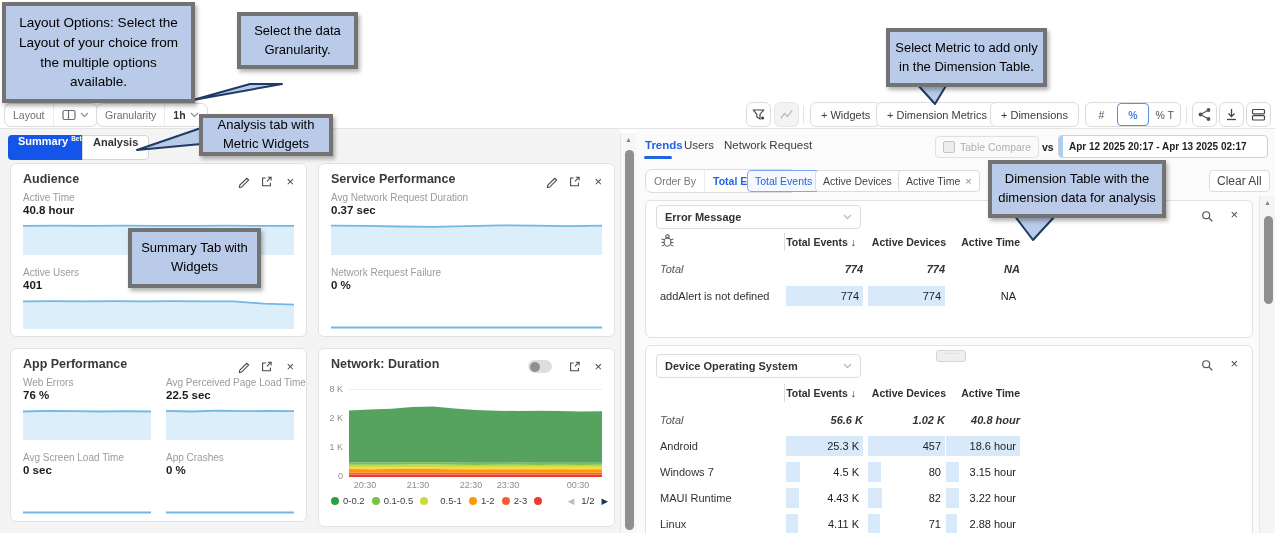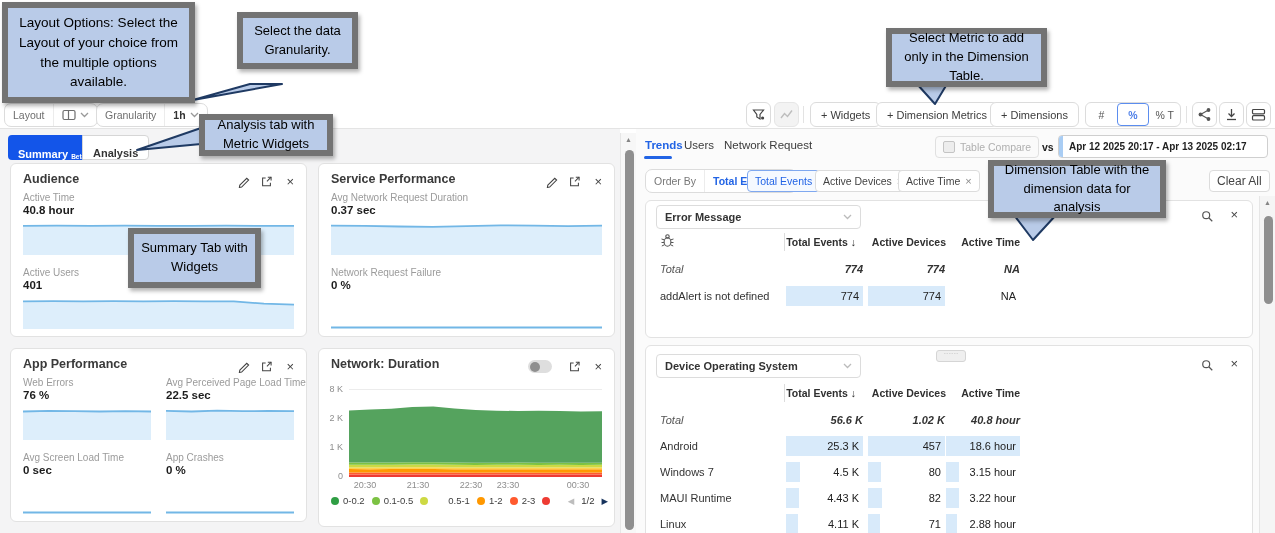--- a/index.html
+++ b/index.html
@@ -24,33 +24,33 @@
   .grp .seg+.seg{border-left:1px solid #ececec}
   .chip{position:absolute;display:flex;align-items:center;gap:5px;border:1px solid #dcdcdc;border-radius:4px;
         background:#fff;font-size:10.5px;color:#444;padding:0 7px;height:22px;box-sizing:border-box;white-space:nowrap}
   .xchar{color:#8a8a8a;font-size:11px;cursor:pointer}
   .th{position:absolute;font-size:10.5px;font-weight:bold;color:#2f2f2f;text-align:right;white-space:nowrap}
   .rname{position:absolute;left:14px;font-size:11px;color:#333;line-height:22px;white-space:nowrap}
   .cell{position:absolute;height:20px}
   .bar{position:absolute;left:0;top:0;bottom:0;background:#d8eafa}
   .cval{position:absolute;right:4px;top:0;width:100%;text-align:right;line-height:20px;font-size:11px;color:#222}
   .tv{position:absolute;font-size:11px;font-style:italic;font-weight:bold;color:#333;text-align:right;white-space:nowrap}
-  .callout{position:absolute;background:#b9cbe8;border:6px solid #737373;color:#000;display:flex;
+  .callout{position:absolute;background:#b9cbe8;border:4px solid #737373;color:#000;display:flex;
            align-items:center;justify-content:center;text-align:center;font-size:13px;line-height:1.45;
            padding:3px 5px;box-sizing:border-box;box-shadow:2px 3px 4px rgba(0,0,0,.3);z-index:20;font-weight:500}
   .tails{position:absolute;left:0;top:0;z-index:19;pointer-events:none}
   .icon{display:inline-flex;align-items:center;justify-content:center}
   .cicon{position:absolute;top:10px;color:#444;cursor:pointer}
   .dd{position:absolute;display:flex;align-items:center;justify-content:space-between;border:1px solid #dcdcdc;
       border-radius:4px;height:24px;background:#fff;padding:0 8px;box-sizing:border-box;
       font-size:11px;font-weight:bold;color:#333}
   .sb{position:absolute;background:#f7f7f7;border-left:1px solid #e6e6e6;box-sizing:border-box}
   .sbthumb{position:absolute;background:#8f8f8f;border-radius:5px}
   .sbarrow{position:absolute;left:0;width:100%;text-align:center;font-size:7px;color:#858585}
-  .tabL{position:absolute;height:25px;display:flex;align-items:flex-end;padding:0 10px;font-size:11px;
+  .tabL{position:absolute;height:25px;display:flex;align-items:flex-start;padding:0 10px;font-size:11px;
         box-sizing:border-box;cursor:pointer}
   .rtab{position:absolute;font-size:11.5px;cursor:pointer;white-space:nowrap}
   .legend{position:absolute;display:flex;align-items:center;gap:7px;font-size:9.5px;color:#3d3d3d}
   .ldot{width:8px;height:8px;border-radius:50%;display:inline-block}
   .xtick{position:absolute;width:30px;text-align:center;font-size:9px;color:#8d8d8d}
   .ytick{position:absolute;width:18px;text-align:right;font-size:9px;color:#8d8d8d}
 </style>
 </head>
 <body>
 
@@ -266,21 +266,21 @@
     <div class="xtick" style="left:244px;top:131px">00:30</div>
     <div class="legend" style="left:12px;right:6px;top:146px">
       <span class="legend" style="position:static;gap:4px">
           <span class="ldot" style="background: rgb(47, 158, 68);"></span>
           <span>0-0.2</span>
         </span>
       <span class="legend" style="position:static;gap:4px">
           <span class="ldot" style="background: rgb(124, 194, 67);"></span>
           <span>0.1-0.5</span>
         </span>
-      <span class="legend" style="position:static;gap:20px">
+      <span class="legend" style="position:static;gap:12px">
           <span class="ldot" style="background: rgb(205, 217, 67);"></span>
           <span>0.5-1</span>
         </span>
       <span class="legend" style="position:static;gap:4px">
           <span class="ldot" style="background: rgb(255, 152, 0);"></span>
           <span>1-2</span>
         </span>
       <span class="legend" style="position:static;gap:4px">
           <span class="ldot" style="background: rgb(255, 90, 46);"></span>
           <span>2-3</span>

